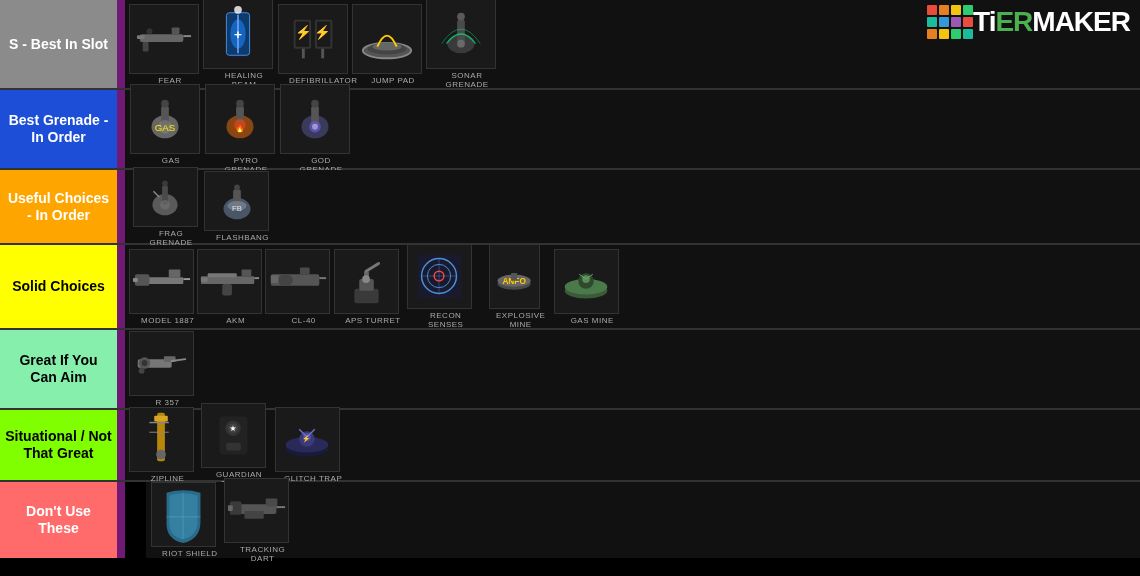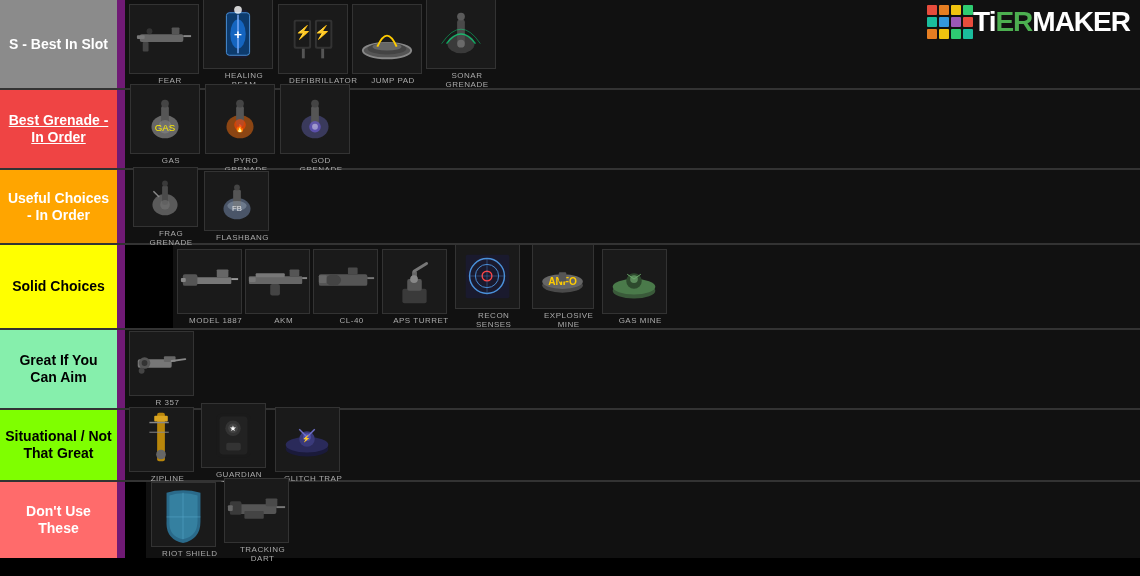--- a/index.html
+++ b/index.html
@@ -67,21 +67,21 @@
       color: #aaa;
       text-align: center;
       margin-top: 2px;
       text-transform: uppercase;
       letter-spacing: 0.5px;
       max-width: 72px;
       padding-left: 12px;
     }
     
     .row-s .tier-label { background: #8B8B8B; color: #fff; }
-    .row-grenade-best .tier-label { background: #ef4444; color: #fff; text-decoration: underline; }
+    .row-grenade-best .tier-label { background: #1d4ed8; color: #fff; }
     .row-grenade-useful .tier-label { background: #FFA500; color: #fff; }
     .row-solid .tier-label { background: #FFFF00; color: #000; }
     .row-great .tier-label { background: #86efac; color: #000; }
     .row-situational .tier-label { background: #7FFF00; color: #000; }
     .row-dont .tier-label { background: #FF6B6B; color: #fff; }
 
     
     .logo-area {
       position: absolute;
       top: 5px;
@@ -282,21 +282,21 @@
               <circle cx="30" cy="16" r="3" fill="#444"></circle>
               <ellipse cx="30" cy="35" rx="10" ry="5" fill="#a0aec0" opacity="0.4"></ellipse>
               <text x="30" y="40" text-anchor="middle" fill="#fff" font-size="8" opacity="0.8">FB</text>
             </svg>
         </div>
         <div class="item-label">FLASHBANG</div>
       </div>
     </div>
   </div>
 
-  <div class="tier-row row-solid" style="height:85px;gap:48px;">
+  <div class="tier-row row-solid" style="height:85px;">
     <div class="tier-label">Solid Choices</div>
     <div class="tier-items">
 
       <div class="item">
         <div class="item-img" style="width:65px;height:65px;">
           <svg viewBox="0 0 65 65" width="65" height="65">
               <rect x="5" y="28" width="50" height="7" rx="1" fill="#777"></rect>
               <rect x="40" y="20" width="12" height="8" rx="1" fill="#666"></rect>
               <rect x="5" y="25" width="15" height="12" rx="2" fill="#555"></rect>
               <rect x="3" y="29" width="5" height="4" rx="1" fill="#888"></rect>
@@ -354,21 +354,21 @@
               <circle cx="32" cy="32" r="12" fill="none" stroke="#4a90d9" stroke-width="1"></circle>
               <circle cx="32" cy="32" r="5" fill="none" stroke="#ff4444" stroke-width="1.5"></circle>
               <line x1="32" y1="14" x2="32" y2="50" stroke="#4a90d9" stroke-width="0.8" opacity="0.5"></line>
               <line x1="14" y1="32" x2="50" y2="32" stroke="#4a90d9" stroke-width="0.8" opacity="0.5"></line>
             </svg>
         </div>
         <div class="item-label">RECON SENSES</div>
       </div>
 
       <div class="item">
-        <div class="item-img" style="width:62px;height:65px;">
+        <div class="item-img" style="width:51px;height:65px;">
           <svg viewBox="0 0 65 65" width="65" height="65">
               <ellipse cx="32" cy="42" rx="22" ry="8" fill="#4a4a4a"></ellipse>
               <ellipse cx="32" cy="38" rx="22" ry="8" fill="#666"></ellipse>
               <text x="32" y="42" text-anchor="middle" fill="#ffcc00" font-size="11" font-weight="bold">ANFO</text>
               <rect x="28" y="28" width="8" height="10" rx="1" fill="#555"></rect>
             </svg>
         </div>
         <div class="item-label">EXPLOSIVE MINE</div>
       </div>
 

